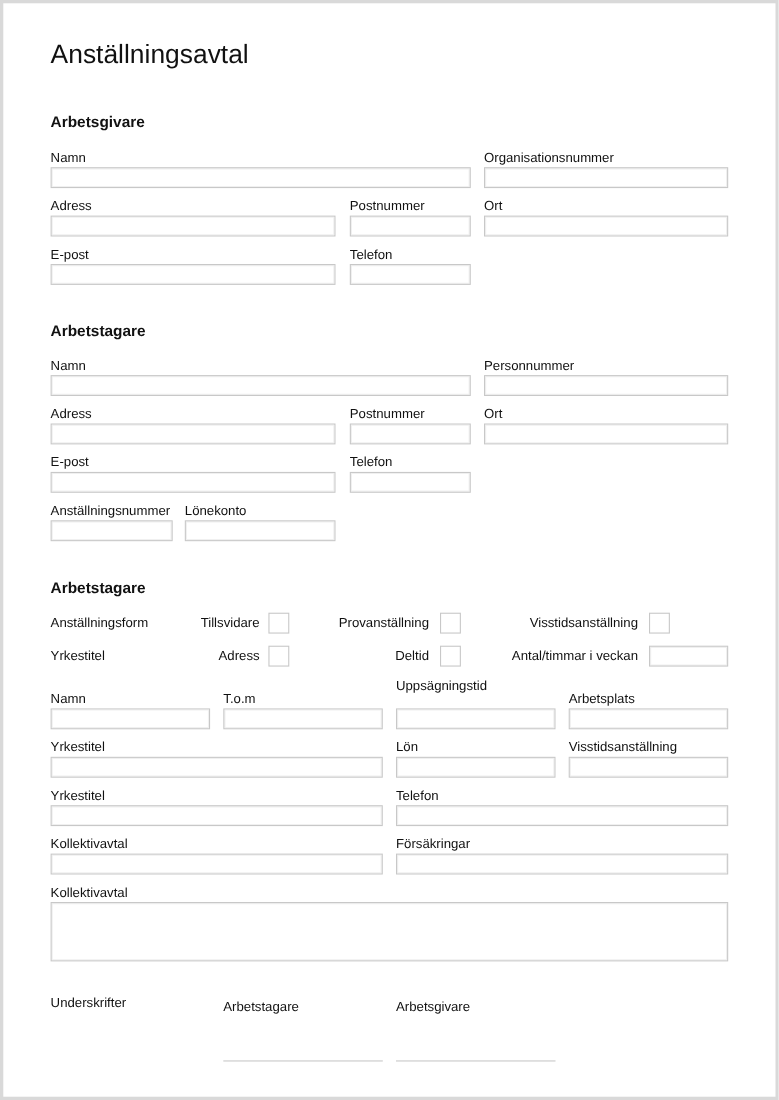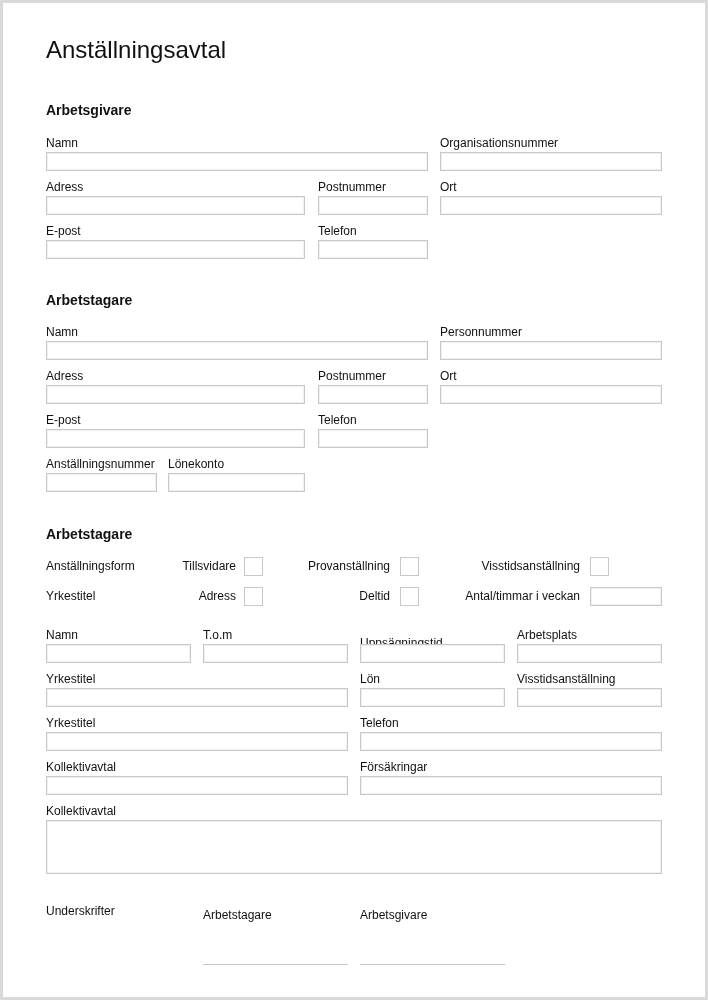--- a/index.html
+++ b/index.html
@@ -78,21 +78,21 @@
 <div class="checkbox" style="left:244px; top:587px;"></div>
 <div class="abs label right" style="left:290px; width:100px; top:589px;">Deltid</div>
 <div class="checkbox" style="left:400px; top:587px;"></div>
 <div class="abs label right" style="left:440px; width:140px; top:589px;">Antal/timmar i veckan</div>
 <div class="field" style="left:590px; top:587px; width:72px;"></div>
 
 <div class="abs label" style="left:46px; top:628px;">Namn</div>
 <div class="field" style="left:46px; top:644px; width:145px;"></div>
 <div class="abs label" style="left:203px; top:628px;">T.o.m</div>
 <div class="field" style="left:203px; top:644px; width:145px;"></div>
-<div class="abs label" style="left:360px; top:636px;text-decoration:underline;">Uppsägningstid</div>
+<div class="abs label" style="left:360px; top:616px;">Uppsägningstid</div>
 <div class="field" style="left:360px; top:644px; width:145px;"></div>
 <div class="abs label" style="left:517px; top:628px;">Arbetsplats</div>
 <div class="field" style="left:517px; top:644px; width:145px;"></div>
 
 <div class="abs label" style="left:46px; top:672px;">Yrkestitel</div>
 <div class="field" style="left:46px; top:688px; width:302px;"></div>
 <div class="abs label" style="left:360px; top:672px;">Lön</div>
 <div class="field" style="left:360px; top:688px; width:145px;"></div>
 <div class="abs label" style="left:517px; top:672px;">Visstidsanställning</div>
 <div class="field" style="left:517px; top:688px; width:145px;"></div>

